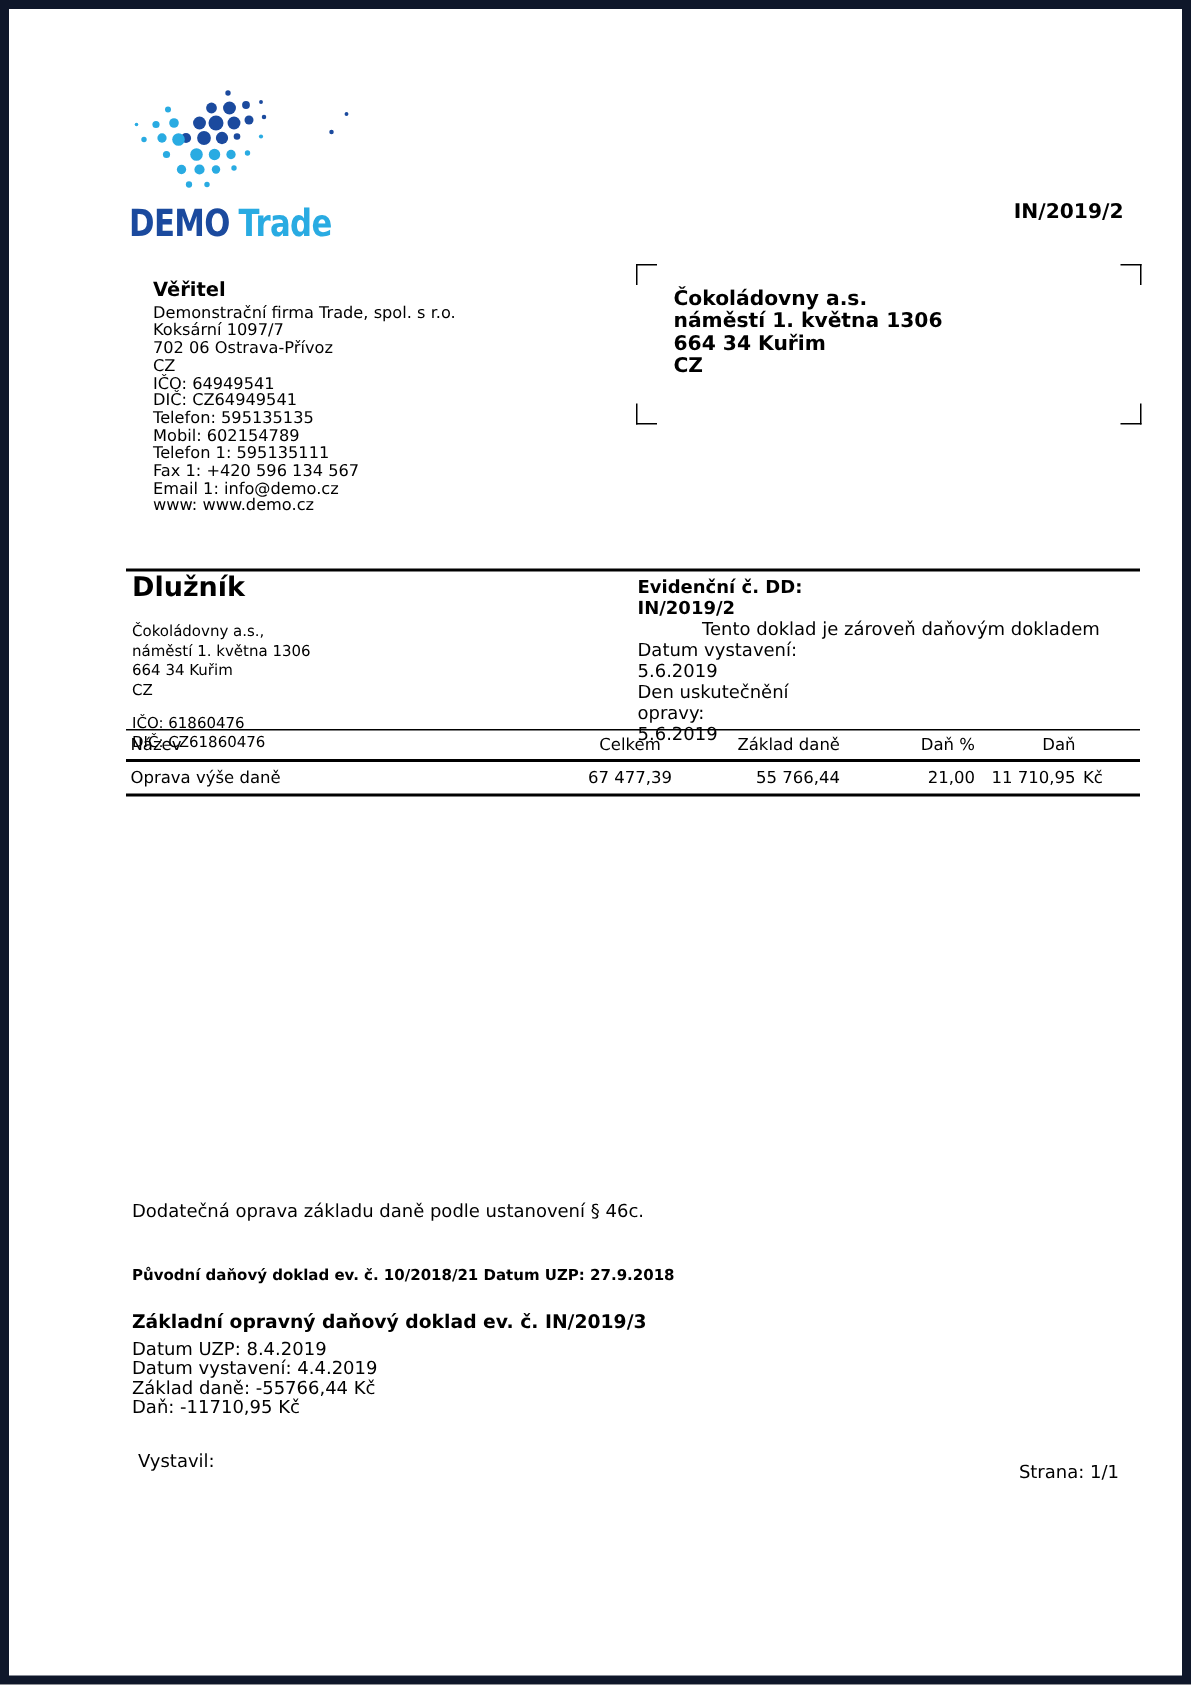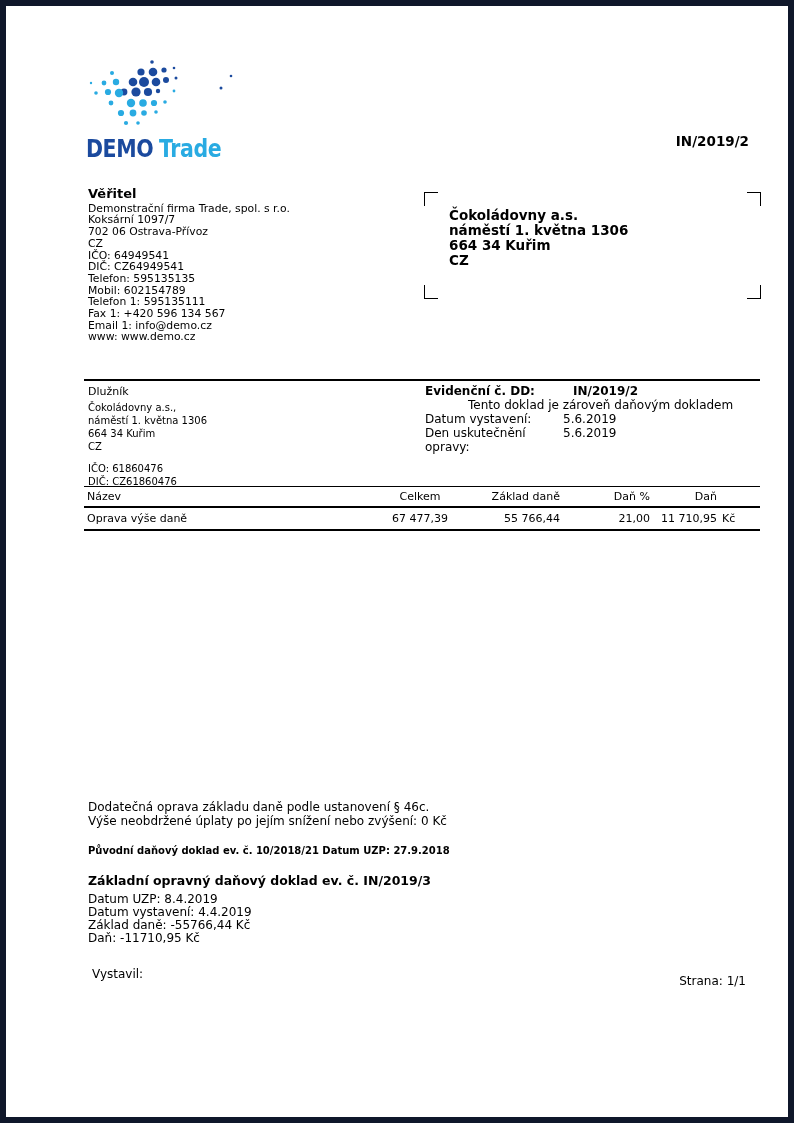--- a/index.html
+++ b/index.html
@@ -17,39 +17,39 @@
   .logo{position:absolute;left:80px;top:50px;width:170px;}
   .logo-text{margin-top:2px;font-size:25px;font-weight:bold;white-space:nowrap;
              transform:scaleX(0.82);transform-origin:left;letter-spacing:-0.5px;}
   .logo-text .brand-dark{color:#1b4a9e;}
   .logo-text .brand-light{color:#29abe2;margin-left:7px;}
   
   .title-block{position:absolute;right:39px;top:120px;text-align:right;}
   .title-block h1{margin:0;font-size:26px;line-height:30px;font-weight:bold;letter-spacing:-0.5px;}
   .doc-no{margin-top:7px;font-size:13.5px;font-weight:bold;}
   
-  .creditor{position:absolute;left:82px;top:182px;font-size:10.8px;line-height:11.7px;}
+  .creditor{position:absolute;left:96px;top:182px;font-size:10.8px;line-height:11.7px;}
   .creditor .heading{font-size:13px;font-weight:bold;margin-bottom:3px;}
   
-  .recipient-box{position:absolute;left:418px;top:186px;width:337px;height:107px;}
+  .recipient-box{position:absolute;left:418px;top:170px;width:337px;height:107px;}
   .corner{position:absolute;width:13px;height:13px;}
   .corner.tl{left:0;top:0;border-left:1.5px solid #000;border-top:1.5px solid #000;}
   .corner.tr{right:0;top:0;border-right:1.5px solid #000;border-top:1.5px solid #000;}
   .corner.bl{left:0;bottom:0;border-left:1.5px solid #000;border-bottom:1.5px solid #000;}
   .corner.br{right:0;bottom:0;border-right:1.5px solid #000;border-bottom:1.5px solid #000;}
   .recipient-text{position:absolute;left:25px;top:16px;font-size:13.5px;font-weight:bold;line-height:15px;}
   
   .hr-top{position:absolute;left:78px;top:373px;width:676px;height:2px;background:#000;}
   
   .debtor{position:absolute;left:82px;top:378px;font-size:10px;line-height:13px;}
-  .debtor .heading{font-size:11px;font-weight:normal;line-height:15px;margin-bottom:2px;}
+  .debtor .heading{font-size:18px;font-weight:bold;line-height:15px;margin-bottom:16px;}
   .debtor .gap{height:9px;}
   
   .docinfo{position:absolute;left:419px;top:378px;width:336px;font-size:12px;line-height:14px;}
-  .docinfo .row{display:flex;}
+  .docinfo .row{display:flex;flex-direction:column;}
   .docinfo .lbl{width:138px;flex:none;}
   .docinfo .lbl-wide{width:148px;flex:none;}
   .docinfo .note{padding-left:43px;}
   .bold{font-weight:bold;}
   
   .items{position:absolute;left:78px;top:480px;width:676px;border-top:1px solid #000;font-size:11px;}
   .items .thead{display:flex;padding:3px 0 3px;border-bottom:2px solid #000;}
   .items .trow{display:flex;padding:4px 0 4px;border-bottom:2px solid #000;}
   .c-name{flex:1;padding-left:3px;}
   .c-total{width:120px;flex:none;text-align:center;}
@@ -193,21 +193,20 @@
       <span class="c-total">67 477,39</span>
       <span class="c-base">55 766,44</span>
       <span class="c-rate">21,00</span>
       <span class="c-vat">11 710,95</span>
       <span class="c-cur">Kč</span>
     </div>
   </div>
 
   <div class="notes">
     <div>Dodatečná oprava základu daně podle ustanovení § 46c.</div>
-    <div>Výše neobdržené úplaty po jejím snížení nebo zvýšení: 0 Kč</div>
   </div>
 
   <div class="bold-note-1">Původní daňový doklad ev. č. 10/2018/21 Datum UZP: 27.9.2018</div>
   <div class="bold-note-2">Základní opravný daňový doklad ev. č. IN/2019/3</div>
 
   <div class="details">
     <div>Datum UZP: 8.4.2019</div>
     <div>Datum vystavení: 4.4.2019</div>
     <div>Základ daně: -55766,44 Kč</div>
     <div>Daň: -11710,95 Kč</div>

